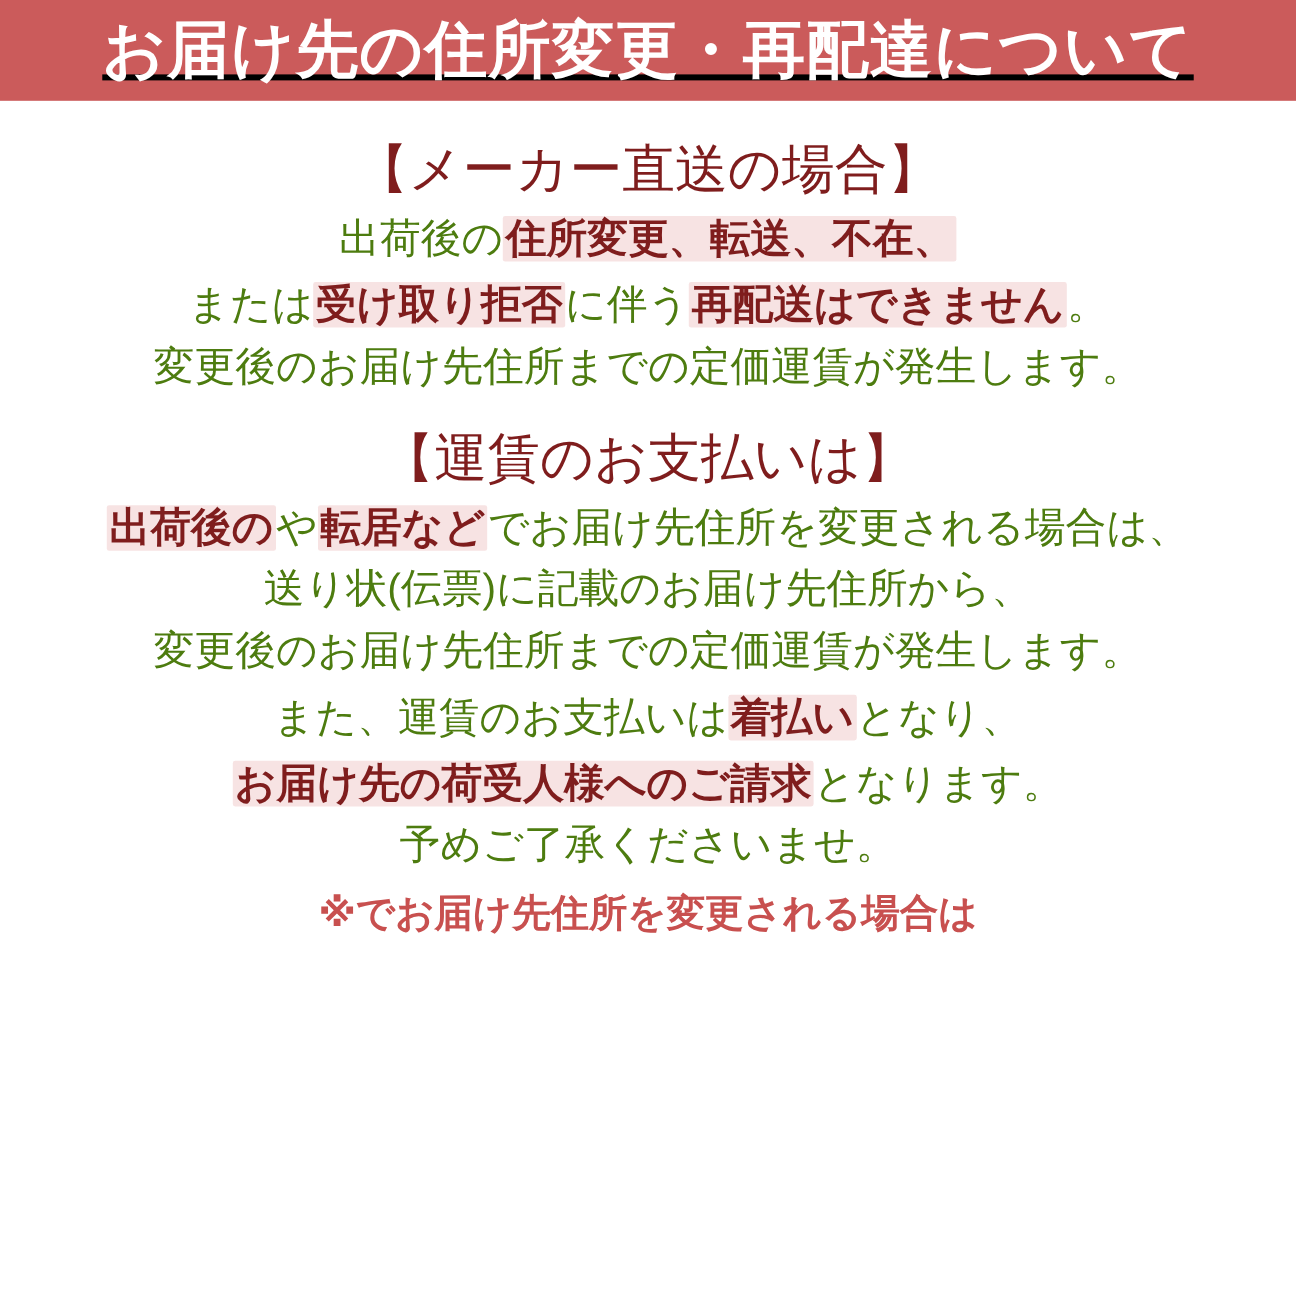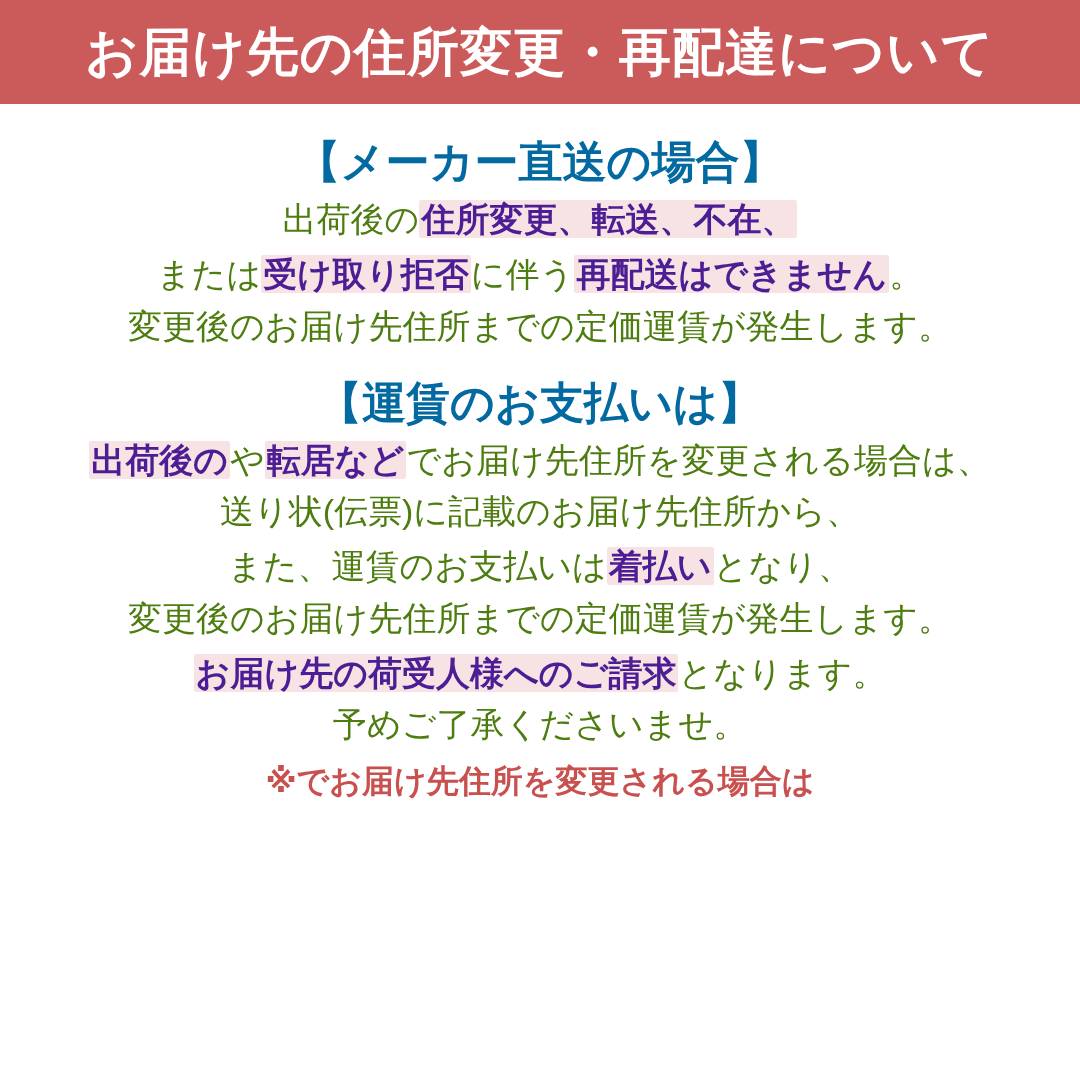--- a/index.html
+++ b/index.html
@@ -18,69 +18,70 @@
     height: 1080px;
     position: relative;
     box-sizing: border-box;
     display: flex;
     flex-direction: column;
     align-items: center;
   }
   
   .banner {
     width: 100%;
-    height: 104px;
+    height: 84px;
     background: #cb5b5b;
     display: flex;
     align-items: center;
     justify-content: center;
     box-sizing: border-box;
+    text-decoration: underline;
   }
   .banner-title {
     color: #ffffff;
     font-size: 52px;
     font-weight: bold;
     letter-spacing: 1px;
     line-height: 1;
     white-space: nowrap;
   }
   
   .content {
     width: 100%;
     flex: 1;
     display: flex;
     flex-direction: column;
     align-items: center;
     padding-top: 14px;
     box-sizing: border-box;
   }
   .section-heading {
-    color: #0369a1;
+    color: #7f1d1d;
     font-size: 44px;
-    font-weight: bold;
+    font-weight: normal;
     line-height: 1.25;
     text-align: center;
     white-space: nowrap;
   }
   .heading-maker { margin-top: 16px; }
   .heading-yamato { margin-top: 24px; }
 
   .line {
     color: #4a6b73;
     font-size: 34px;
     line-height: 1.45;
     text-align: center;
     white-space: nowrap;
     margin-top: 6px;
   }
   .line.tight { margin-top: 2px; }
 
   
   .hl-green {
-    color: #4c1d95;
+    color: #7f1d1d;
     font-weight: bold;
     background: #f7e3e3;
     padding: 0 2px;
     border-radius: 2px;
   }
   .note-red {
     color: #c8504f;
     font-size: 32px;
     font-weight: bold;
     text-align: center;
@@ -119,26 +120,26 @@
     <div class="section-heading heading-yamato">【運賃のお支払いは】</div>
 
     <div class="line">
       <span class="hl-green">出荷後の</span><span class="plain">や</span><span class="hl-green">転居など</span><span class="plain">でお届け先住所を変更される場合は、</span>
     </div>
 
     <div class="line tight">
       <span class="plain">送り状(伝票)に記載のお届け先住所から、</span>
     </div>
 
+    <div class="line tight">
+      <span class="plain">変更後のお届け先住所までの定価運賃が発生します。</span>
+    </div>
+
     <div class="line">
       <span class="plain">また、運賃のお支払いは</span><span class="hl-green">着払い</span><span class="plain">となり、</span>
-    </div>
-
-    <div class="line tight">
-      <span class="plain">変更後のお届け先住所までの定価運賃が発生します。</span>
     </div>
 
     <div class="line">
       <span class="hl-green">お届け先の荷受人様へのご請求</span><span class="plain">となります。</span>
     </div>
 
     <div class="line tight">
       <span class="plain">予めご了承くださいませ。</span>
     </div>
 

